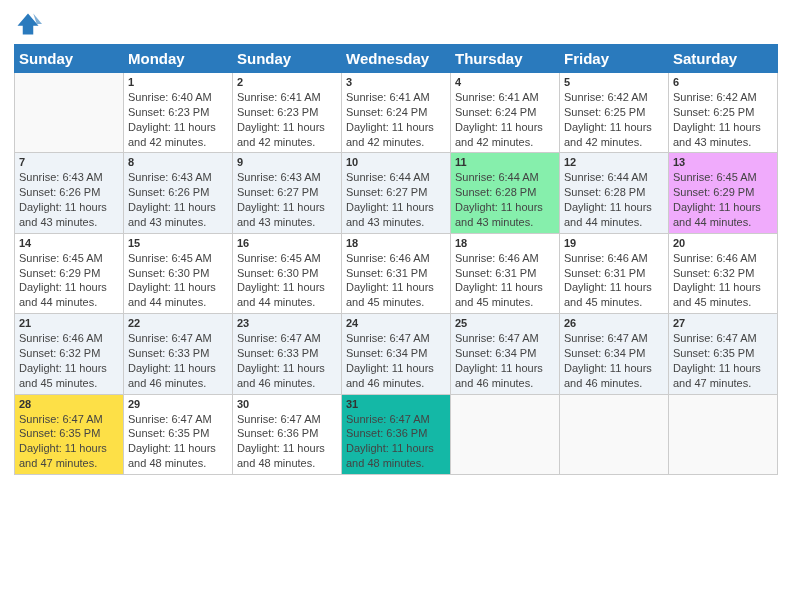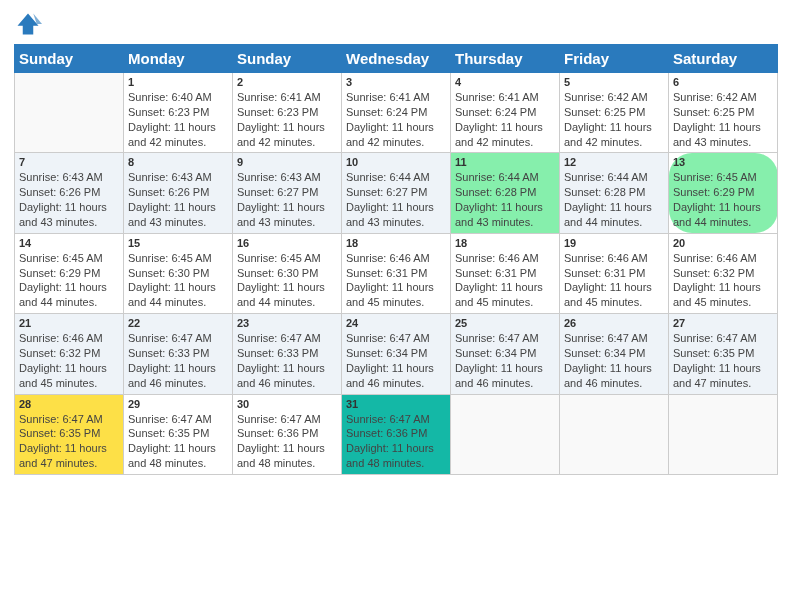--- a/index.html
+++ b/index.html
@@ -210,21 +210,21 @@
 Daylight: 11 hours
 and 43 minutes.</div>
           </td>
           <td style="background: rgb(238, 243, 248);">
             <span class="day-num">12</span>
             <div class="day-info" style="white-space: pre-line;">Sunrise: 6:44 AM
 Sunset: 6:28 PM
 Daylight: 11 hours
 and 44 minutes.</div>
           </td>
-          <td style="background: #86efac; border-radius: 23px;">
+          <td style="background: #f0abfc;">
             <span class="day-num">13</span>
             <div class="day-info" style="white-space: pre-line;">Sunrise: 6:45 AM
 Sunset: 6:29 PM
 Daylight: 11 hours
 and 44 minutes.</div>
           </td>
         </tr>
         <tr>
           <td style="background: rgb(255, 255, 255);">
             <span class="day-num">14</span>

